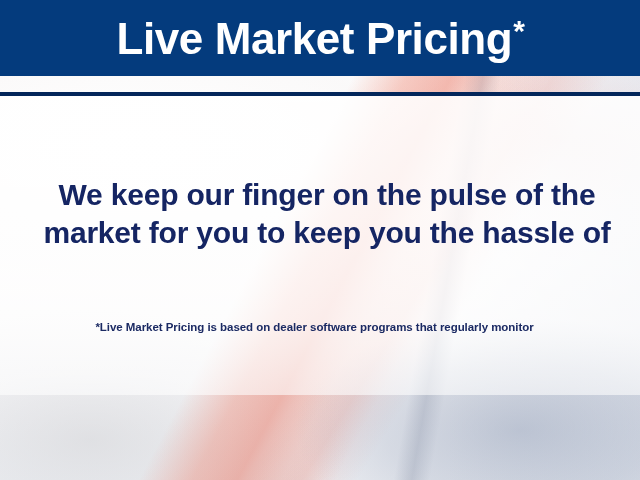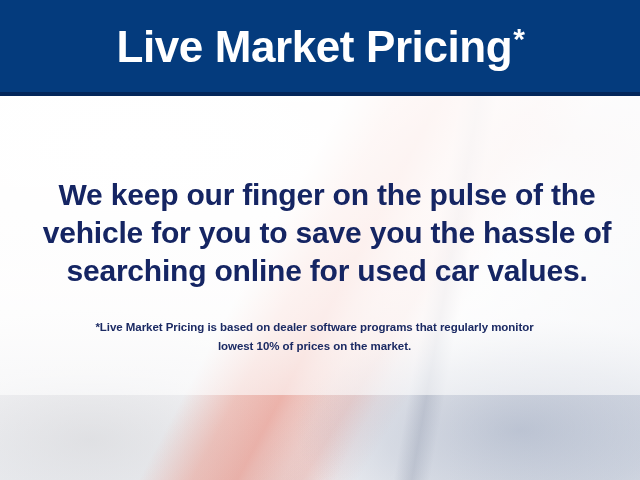--- a/index.html
+++ b/index.html
@@ -71,21 +71,21 @@
         rgba(255,255,255,0.58) 100%);
     pointer-events: none;
   }
 
   
   .header {
     position: absolute;
     left: 0;
     top: 0;
     width: 640px;
-    height: 92px;
+    height: 76px;
     background: #043b7d;
     display: flex;
     align-items: center;
     justify-content: center;
   }
   .header-rule {
     position: absolute;
     left: 0;
     top: 92px;
     width: 640px;
@@ -156,22 +156,20 @@
   <div class="photo-bg"></div>
   <div class="photo-veil"></div>
 
   <div class="header">
     <div class="header-title"><span>Live Market Pricing</span><span class="asterisk">*</span></div>
   </div>
   <div class="header-rule"></div>
 
   <div class="headline">
     <span class="line">We keep our finger on the pulse of the</span>
-    <span class="line">vehicle for you to save you the hassle of</span>
-    <span class="line">searching online for used car values.</span>
+    <span class="line">market for you to keep you the hassle of</span>
   </div>
 
   <div class="disclaimer">
     <span class="line">*Live Market Pricing is based on dealer software programs that regularly monitor</span>
-    <span class="line">lowest 10% of prices on the market.</span>
   </div>
 
 </div>
 
 </body></html>

